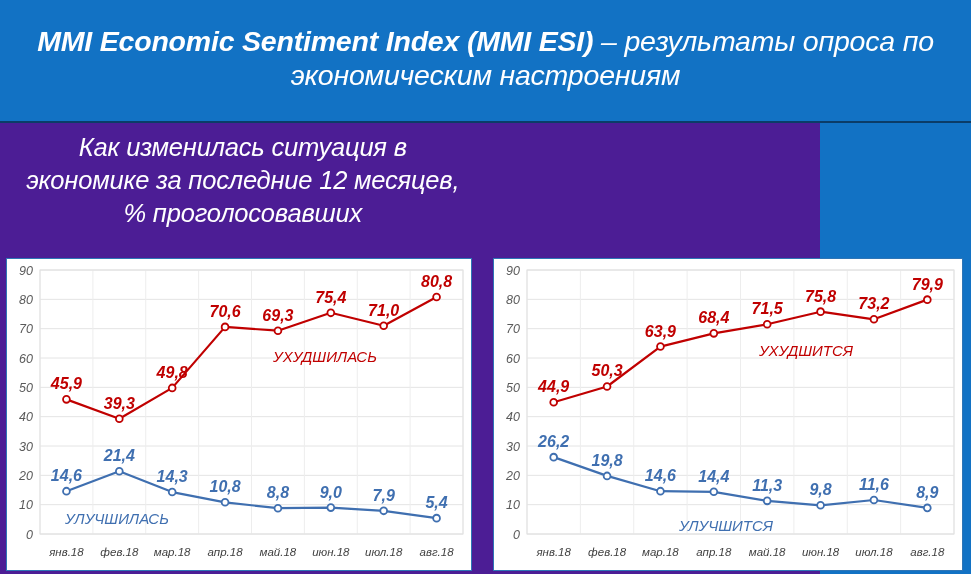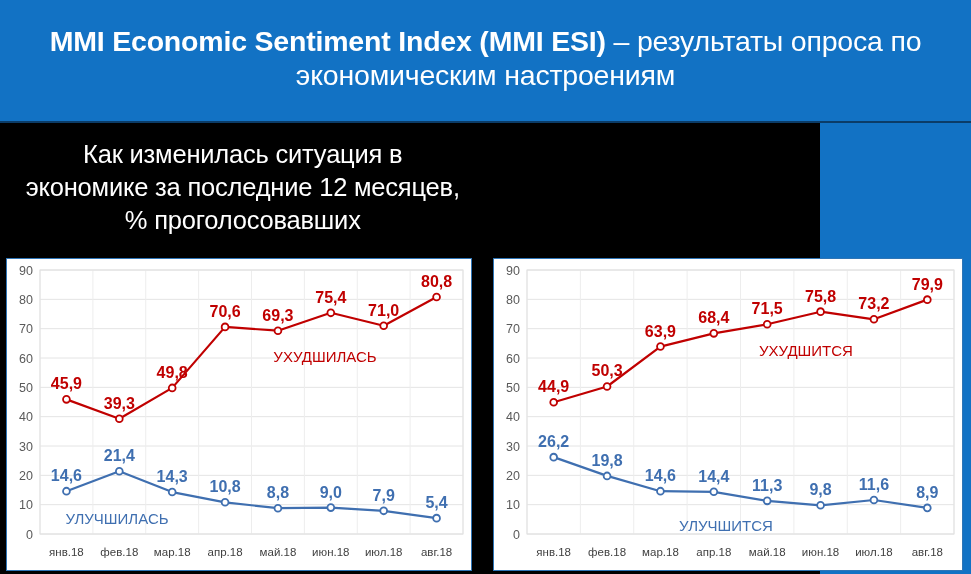--- a/index.html
+++ b/index.html
@@ -2,21 +2,21 @@
 <html><head>
 <meta charset="utf-8">
 <style>
   html,body{margin:0;padding:0;}
   body{
     width:971px;height:574px;overflow:hidden;
     background:#1272C4;
     font-family:"Liberation Sans", sans-serif;
     -webkit-font-smoothing:antialiased;
   }
-  .page{position:relative;width:820px;height:574px;background:#000000;}
+  .page{position:relative;width:820px;height:574px;background:#4c1d95;font-style:italic;}
 
   
   .header{
     position:absolute;left:0;top:0;width:971px;height:121px;
     background:#1272C4;
     display:flex;align-items:center;justify-content:center;
     box-sizing:border-box;padding:6px 12px 10px;
   }
   .header-title{
     color:#ffffff;text-align:center;line-height:1.18;
@@ -26,22 +26,23 @@
   .t-bold{font-weight:bold;}
   .t-reg{font-weight:normal;}
 
   .divider{
     position:absolute;left:0;top:121px;width:971px;height:2px;
     background:#0B3C68;
   }
 
   
   .subtitles{
-    position:absolute;left:0;top:123px;width:971px;height:133px;
+    position:absolute;left:0;top:129px;width:971px;height:133px;
     display:flex;
+    flex-direction:column;
   }
   .subtitle{
     width:50%;box-sizing:border-box;
     display:flex;align-items:center;justify-content:center;
     padding:2px 22px 6px;
   }
   .subtitle span{
     color:#ffffff;text-align:center;font-weight:normal;
     font-size:25.5px;line-height:1.30;letter-spacing:-0.2px;
   }

